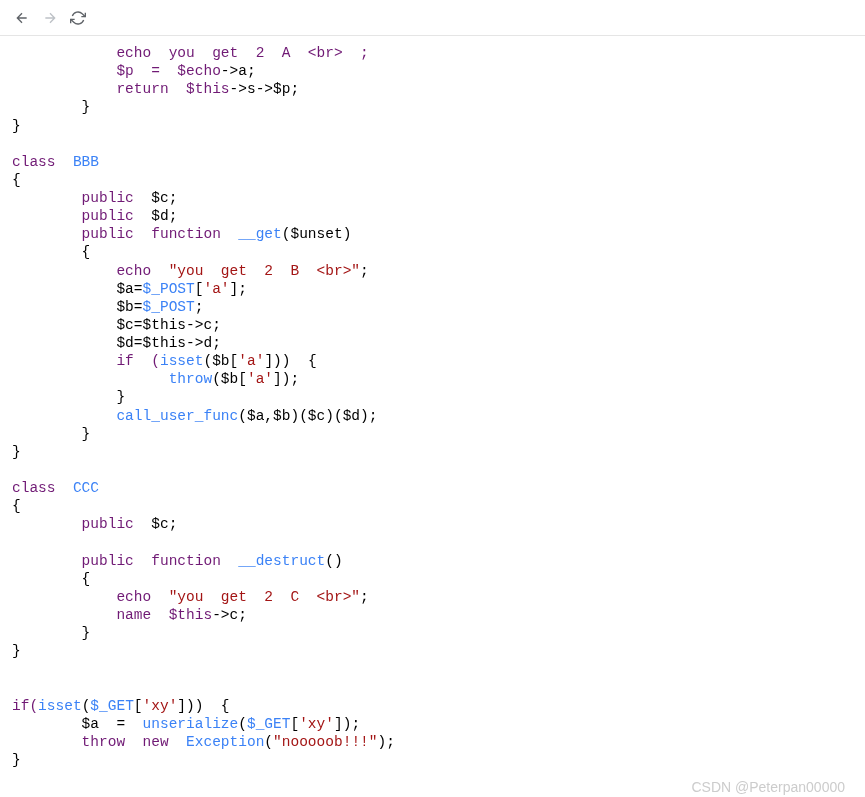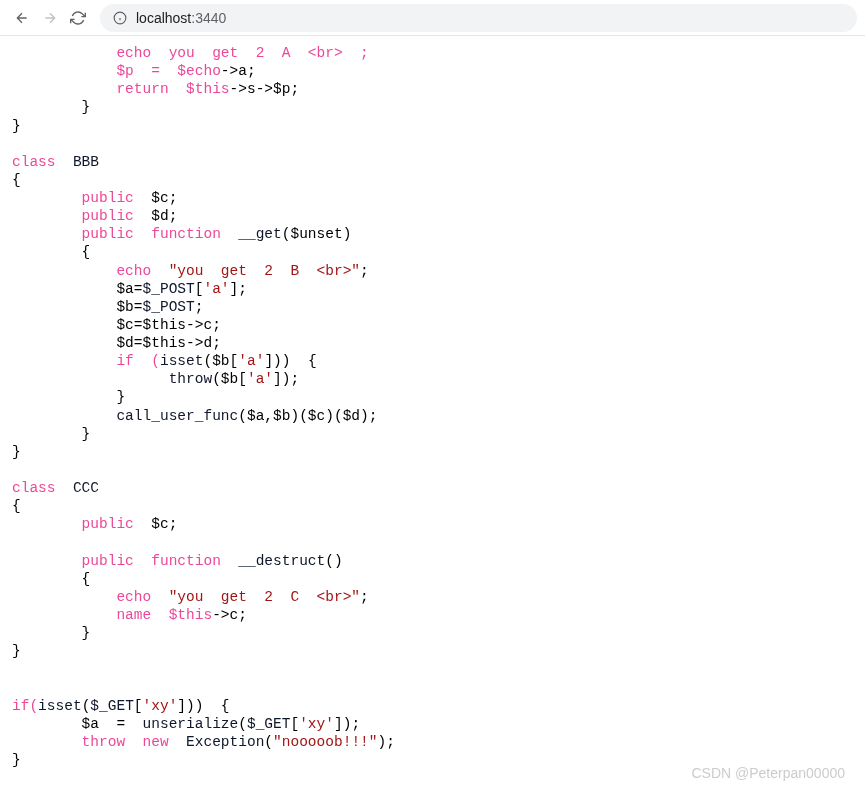--- a/index.html
+++ b/index.html
@@ -15,25 +15,25 @@
       background: #f1f3f4; border-radius: 14px; margin-left: 8px; padding: 0 12px;
       color: #202124; font-size: 14px;
     }
     .info-icon { width: 16px; height: 16px; display: flex; align-items: center; justify-content: center; color: #5f6368; margin-right: 8px; }
     .url-host { font-weight: 500; }
     .url-port { color: #5f6368; }
     .code-area {
       padding: 8px 0 8px 12px; font-family: Consolas, "Courier New", monospace;
       font-size: 14.5px; line-height: 1.25; white-space: pre; color: #000;
     }
-    .kw { color: #ec4899; }
-    .fn { color: #0f172a; }
+    .kw { color: #701a75; }
+    .fn { color: #3b82f6; }
     .str { color: #a31515; }
     .watermark {
-      position: absolute; right: 20px; bottom: 16px; color: #ccc;
+      position: absolute; right: 20px; bottom: 2px; color: #ccc;
       font-size: 14px; font-family: Arial, sans-serif;
     }
   </style>
 </head>
 <body>
 
 <div class="browser-bar">
   <div class="nav-btn">
     <svg width="16" height="16" viewBox="0 0 24 24" fill="none" stroke="currentColor" stroke-width="2">
         <path d="M19 12H5M12 19l-7-7 7-7"></path>
@@ -42,31 +42,20 @@
   <div class="nav-btn disabled">
     <svg width="16" height="16" viewBox="0 0 24 24" fill="none" stroke="currentColor" stroke-width="2">
         <path d="M5 12h14M12 5l7 7-7 7"></path>
       </svg>
   </div>
   <div class="nav-btn">
     <svg width="16" height="16" viewBox="0 0 24 24" fill="none" stroke="currentColor" stroke-width="2">
         <path d="M23 4v6h-6M1 20v-6h6"></path>
         <path d="M3.51 9a9 9 0 0114.85-3.36L23 10M1 14l4.64 4.36A9 9 0 0020.49 15"></path>
       </svg>
-  </div>
-  <div class="address-bar">
-    <span class="info-icon">
-      <svg width="14" height="14" viewBox="0 0 24 24" fill="none" stroke="currentColor" stroke-width="2">
-          <circle cx="12" cy="12" r="10"></circle>
-          <line x1="12" y1="16" x2="12" y2="12"></line>
-          <line x1="12" y1="8" x2="12.01" y2="8"></line>
-        </svg>
-    </span>
-    <span class="url-host">localhost</span>
-      <span class="url-port">:3440</span>
   </div>
 </div>
 
 <div class="code-area"><span class="kw"><span>            echo  you  get  2  A  &lt;br&gt;  ;</span></span>
 <span><span class="kw">            $p  =  $echo</span><span>-&gt;a;</span></span>
 <span><span class="kw">            return  $this</span><span>-&gt;s-&gt;$p;</span></span>
 <span>        }</span>
 <span>}</span>
 <span></span>
 <span><span class="kw">class  </span><span class="fn">BBB</span></span>

